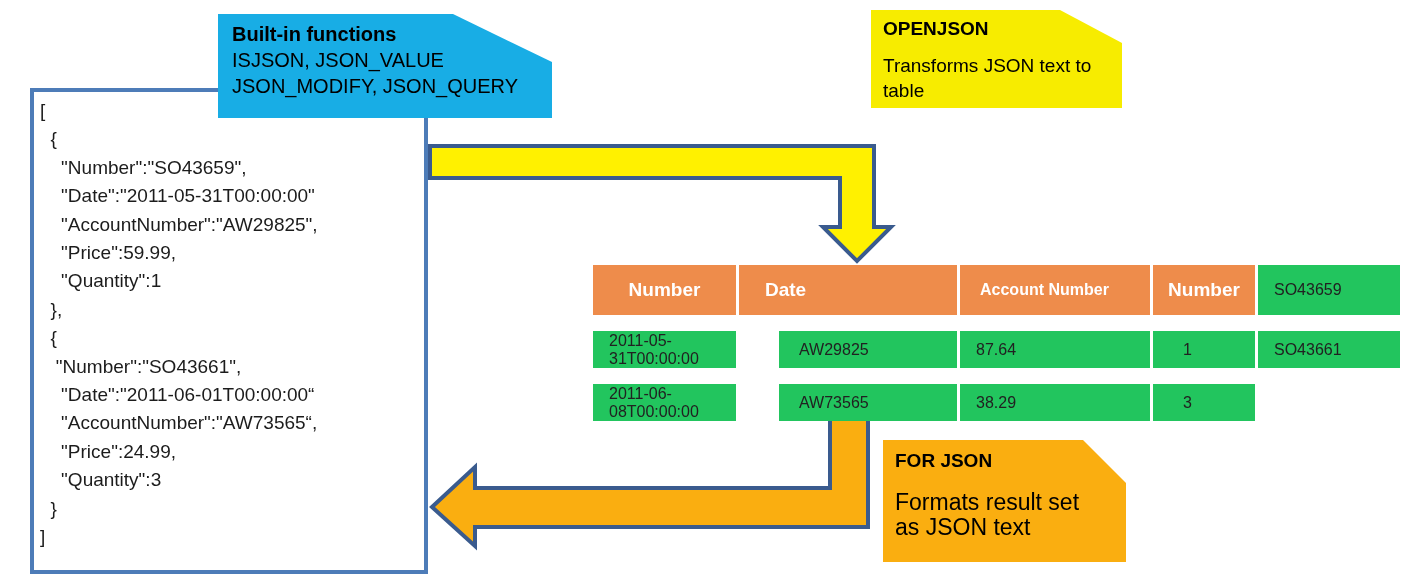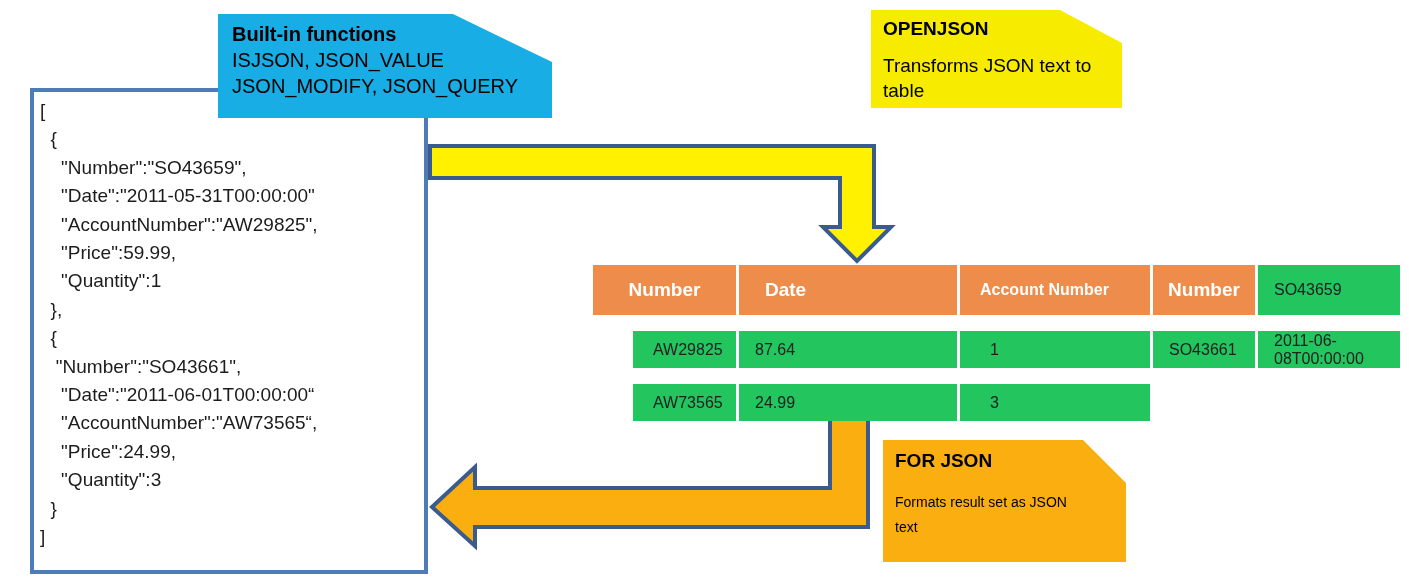--- a/index.html
+++ b/index.html
@@ -43,21 +43,21 @@
   .callout-openjson .c-title { font-size:19px; font-weight:bold; color:#000000; }
   .callout-openjson .c-body  { font-size:19px; line-height:25px; margin-top:13px; width:225px; color:#000000; }
 
   .callout-forjson {
     left:883px; top:440px; width:243px; height:122px;
     background:#FAAE10;
     clip-path:polygon(0 0, 200px 0, 243px 43px, 243px 122px, 0 122px);
     padding:10px 0 0 12px;
   }
   .callout-forjson .c-title { font-size:19px; font-weight:bold; color:#000; }
-  .callout-forjson .c-body  { font-size:14px; line-height:25px; margin-top:18px; width:190px; color:#000; }
+  .callout-forjson .c-body  { font-size:23px; line-height:25px; margin-top:18px; width:190px; color:#000; }
 
   
   .result-table {
     position:absolute; left:593px; top:265px;
     display:grid;
     grid-template-columns:143px 218px 190px 102px 142px;
     grid-template-rows:50px 37px 37px;
     gap:16px 3px;
   }
   .cell { display:flex; align-items:center; }
@@ -98,28 +98,29 @@
     <polygon points="830,399 868,399 868,527 475,527 475,546 432,507 475,467 475,488 830,488" stroke-width="4" stroke-linejoin="miter" stroke="#3A5B8E" fill="#FAAE10"></polygon>
   </svg>
 
   <div class="result-table">
     <div class="cell th th-center">Number</div>
     <div class="cell th th-left">Date</div>
     <div class="cell th th-account">Account Number</div>
     <div class="cell th th-center">Number</div>
 
     <div class="cell td">SO43659</div>
+    <div class="cell td">2011-05-31T00:00:00</div>
     <div class="cell td td-account">AW29825</div>
     <div class="cell td">87.64</div>
     <div class="cell td td-qty">1</div>
 
     <div class="cell td">SO43661</div>
     <div class="cell td">2011-06-08T00:00:00</div>
     <div class="cell td td-account">AW73565</div>
-    <div class="cell td">24.99</div>
+    <div class="cell td">38.29</div>
     <div class="cell td td-qty">3</div>
   </div>
 
   <div class="callout callout-builtin">
     <div class="c-title">Built-in functions</div>
     <div class="c-line">ISJSON, JSON_VALUE</div>
     <div class="c-line">JSON_MODIFY, JSON_QUERY</div>
   </div>
 
   <div class="callout callout-openjson">

